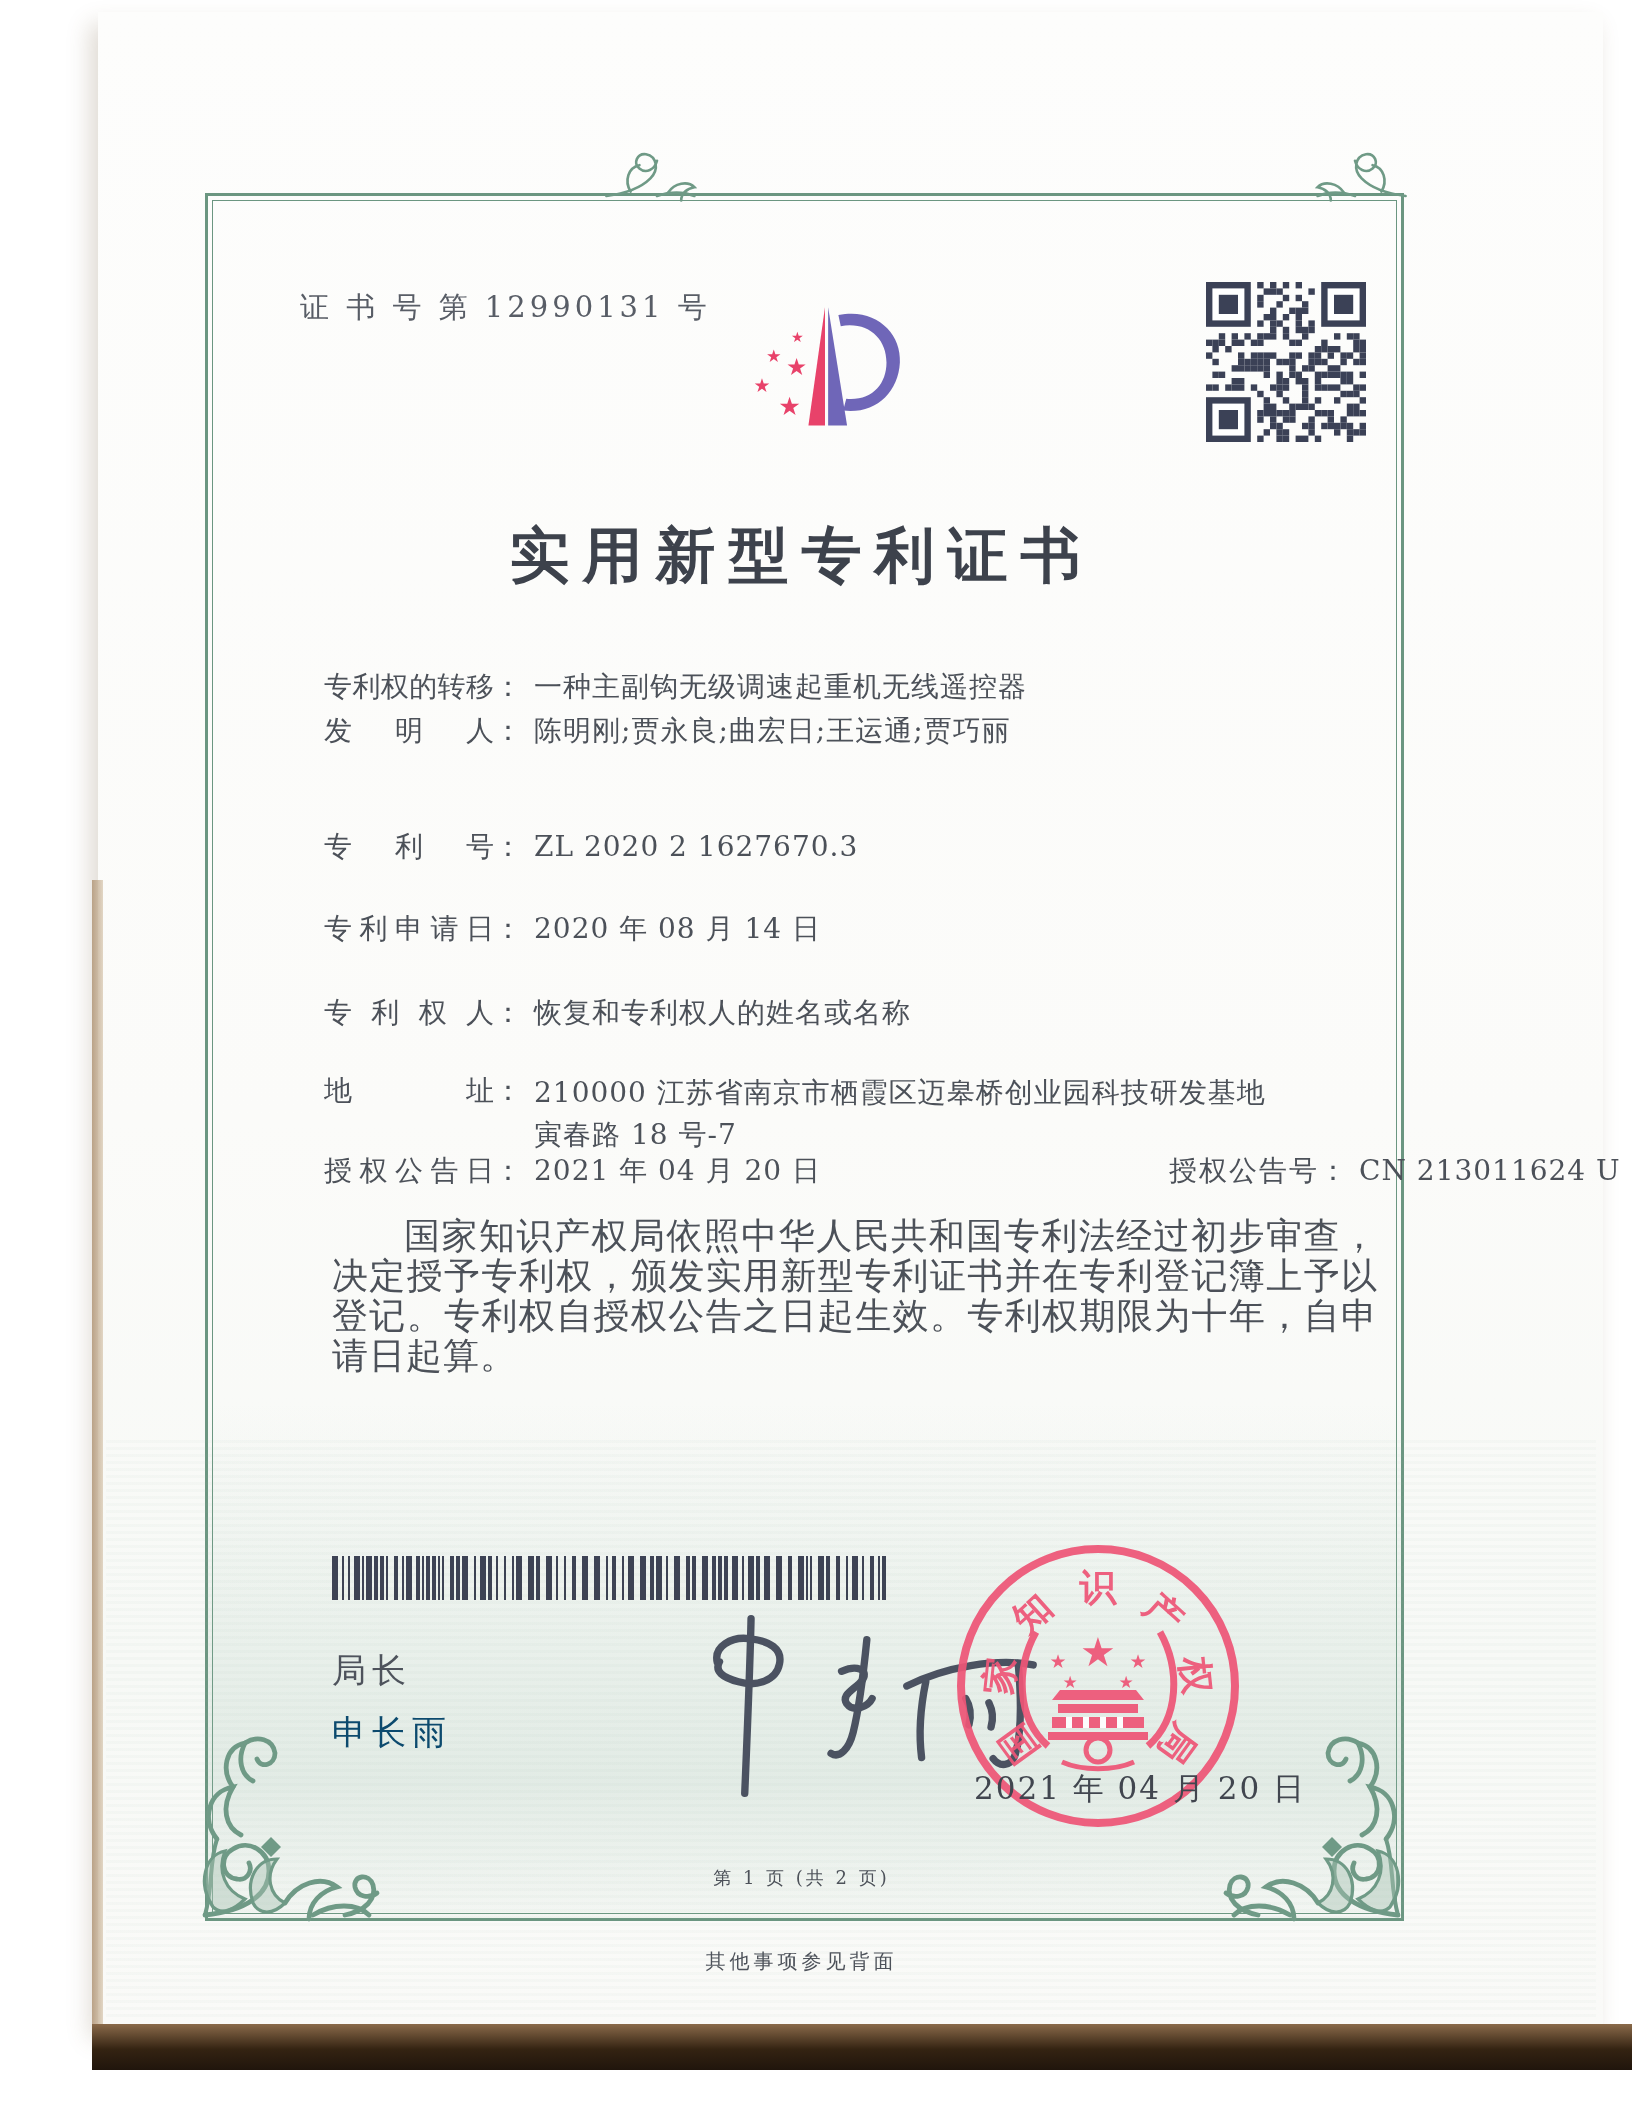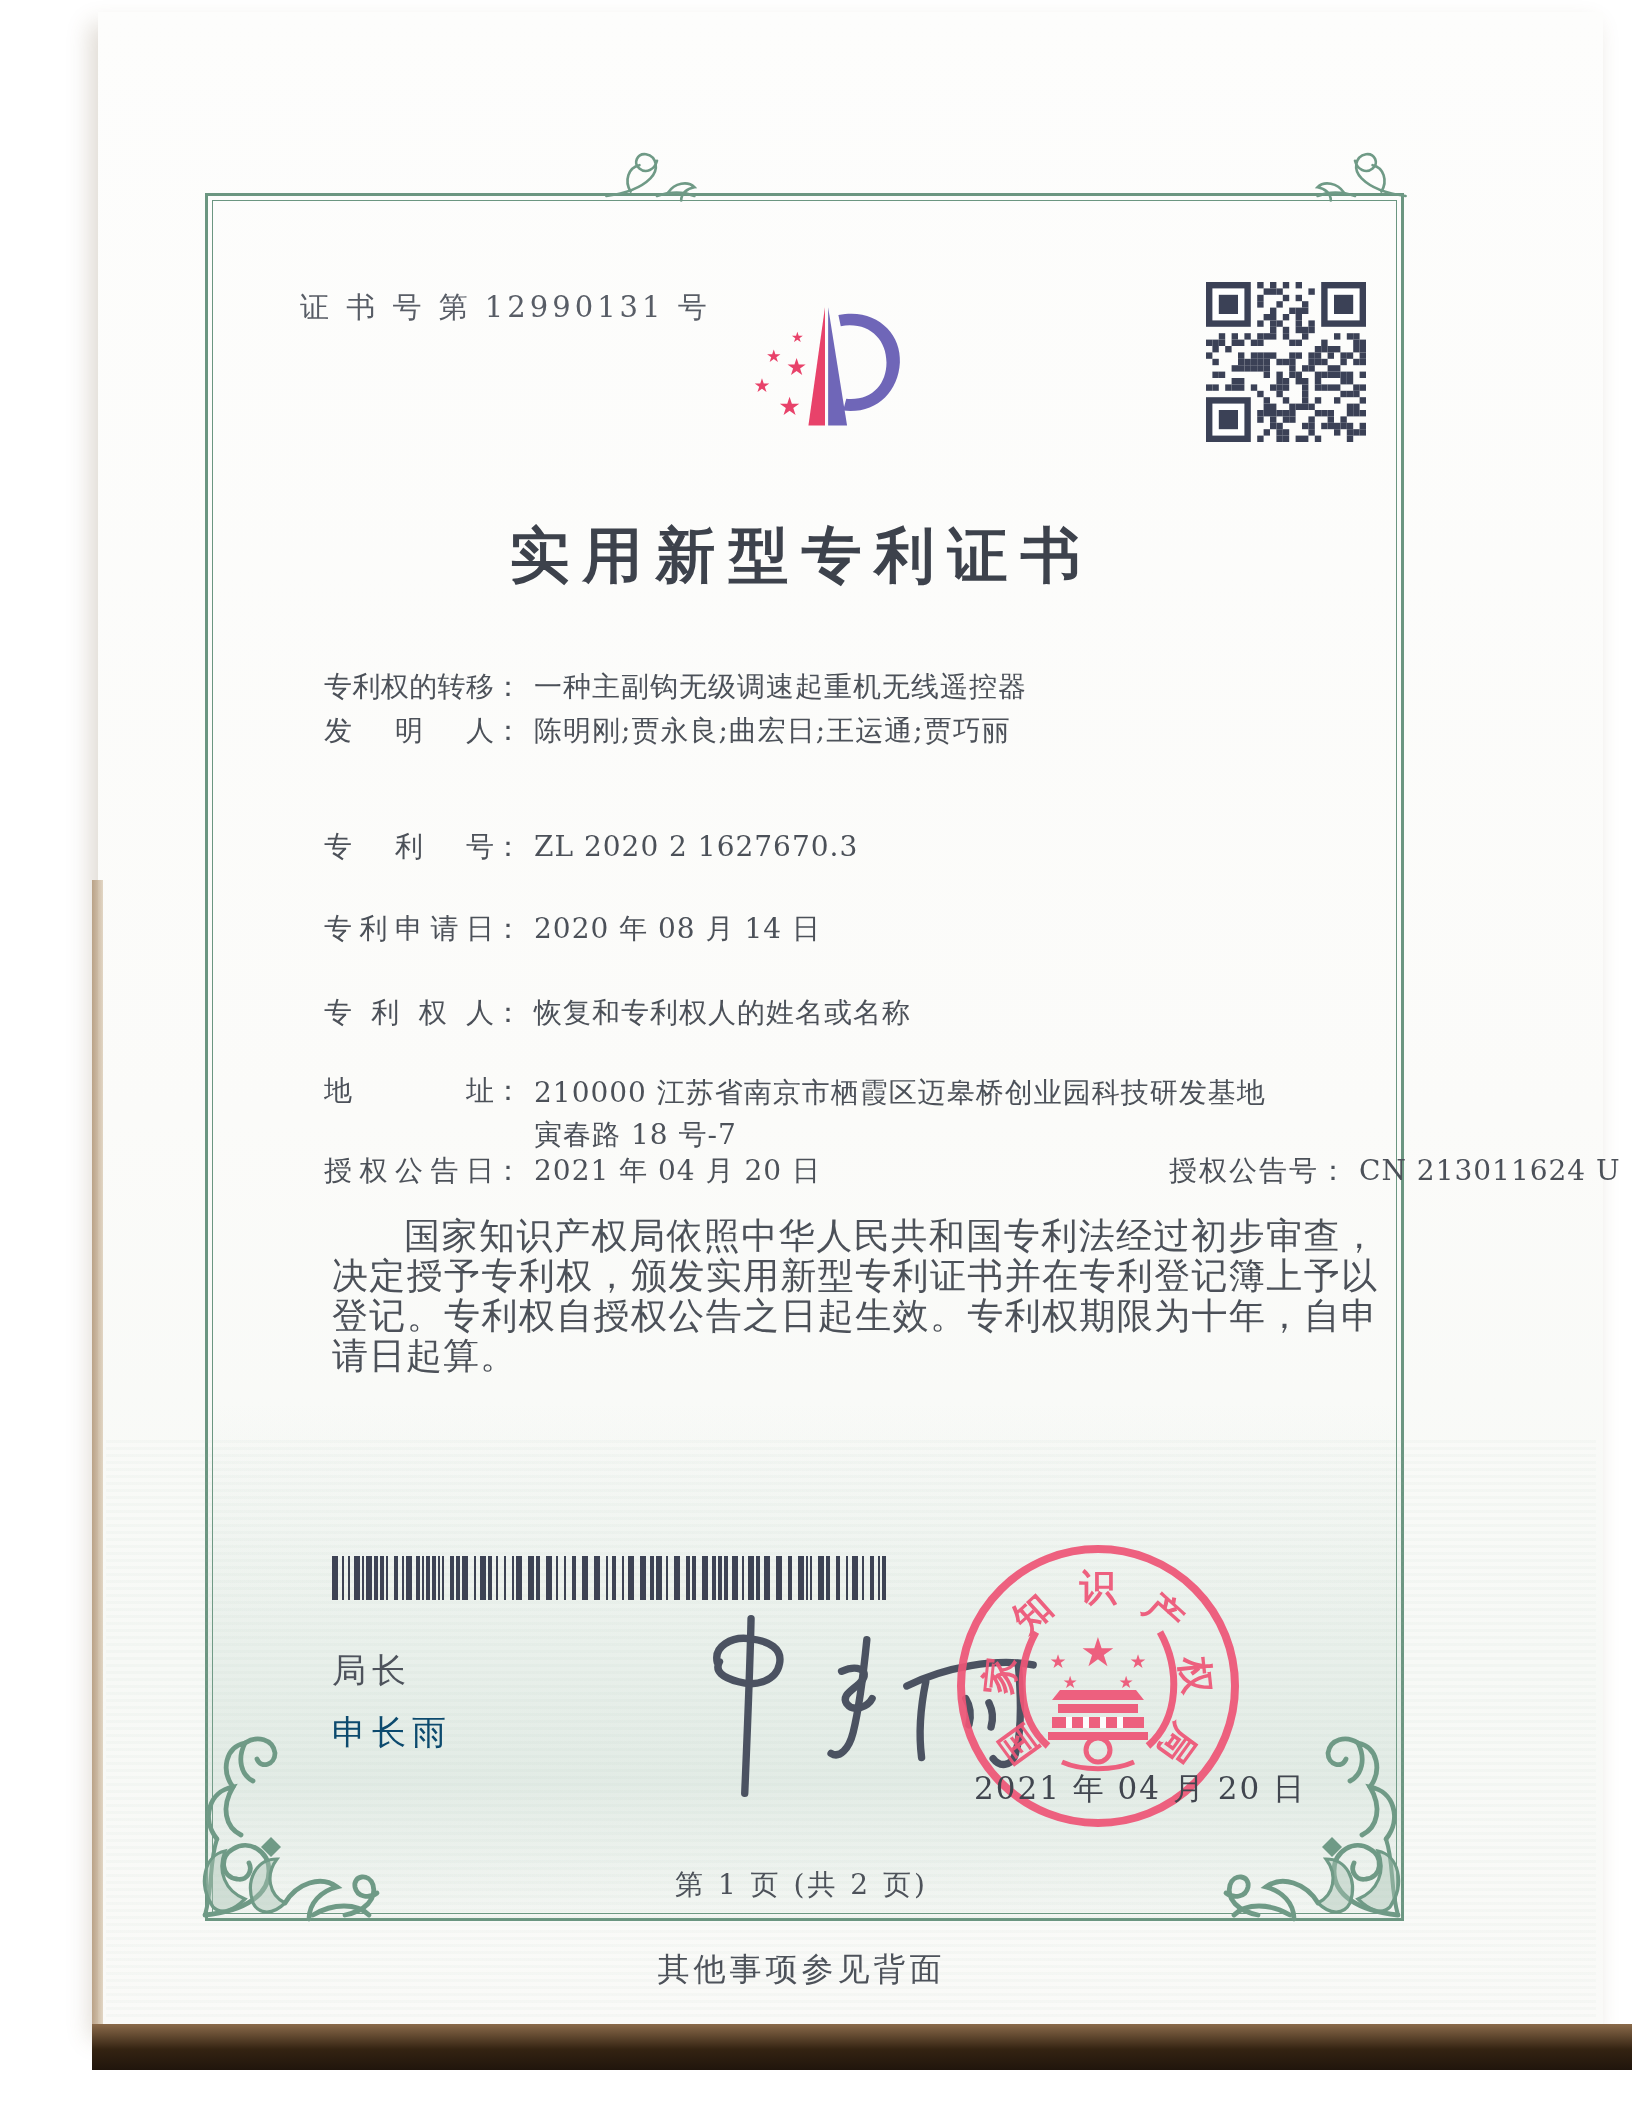--- a/index.html
+++ b/index.html
@@ -63,22 +63,22 @@
   }
   .signer-role{position:absolute;left:332px;top:1648px;font-size:34px;color:#4e535c;letter-spacing:6px;}
   .signer-name{position:absolute;left:332px;top:1710px;font-size:34px;color:#0c4a6e;letter-spacing:6px;}
   .signature{position:absolute;left:650px;top:1606px;width:400px;height:200px;}
   .seal{position:absolute;left:952px;top:1540px;width:292px;height:292px;opacity:.93;}
   .seal-char{font-size:37px;fill:#ee5677;font-weight:700;}
   .seal-date{
     position:absolute;left:974px;top:1768px;font-size:31px;color:#41464f;
     letter-spacing:2px;z-index:5;white-space:nowrap;
   }
-  .page-no{position:absolute;left:205px;top:1866px;width:1193px;text-align:center;font-size:28px;color:#4d525a;letter-spacing:3px;}
-  .back-note{position:absolute;left:205px;top:1948px;width:1193px;text-align:center;font-size:32px;color:#4d525a;letter-spacing:4px;}
+  .page-no{position:absolute;left:205px;top:1866px;width:1193px;text-align:center;font-size:18px;color:#4d525a;letter-spacing:3px;}
+  .back-note{position:absolute;left:205px;top:1948px;width:1193px;text-align:center;font-size:20px;color:#4d525a;letter-spacing:4px;}
   .mirror{transform:scaleX(-1);}
   svg text{font-family:"DejaVu Sans","Liberation Sans",sans-serif;}
 </style>
 </head>
 <body>
 
 <div class="paper"></div>
 <div class="table-edge-left"></div>
 <div class="table-edge-bottom"></div>
 

